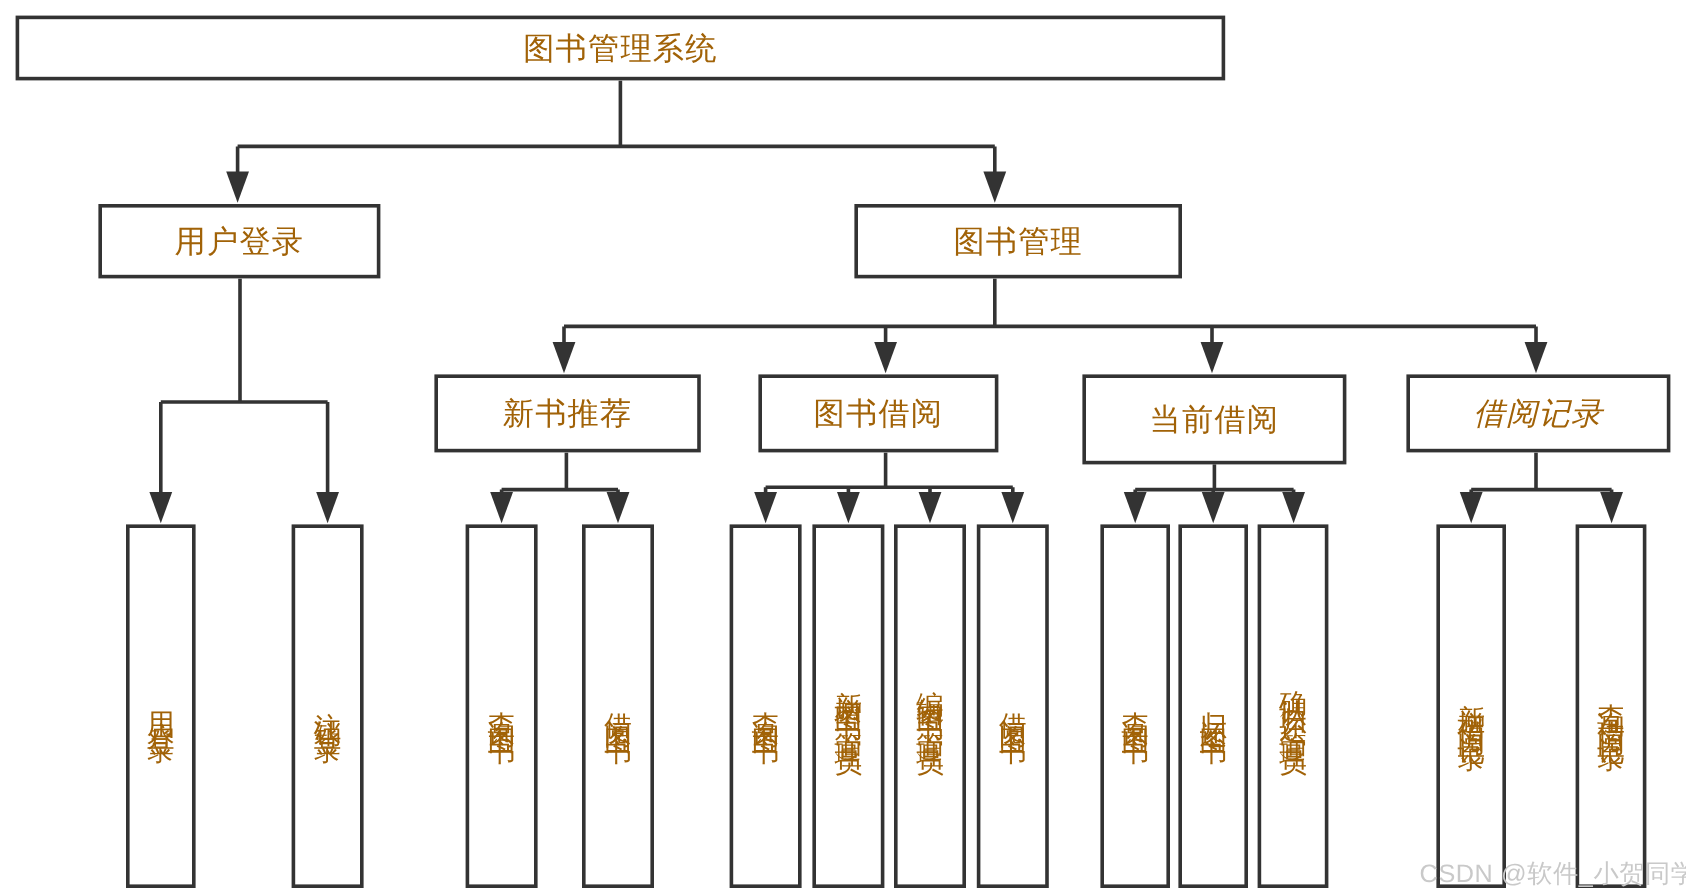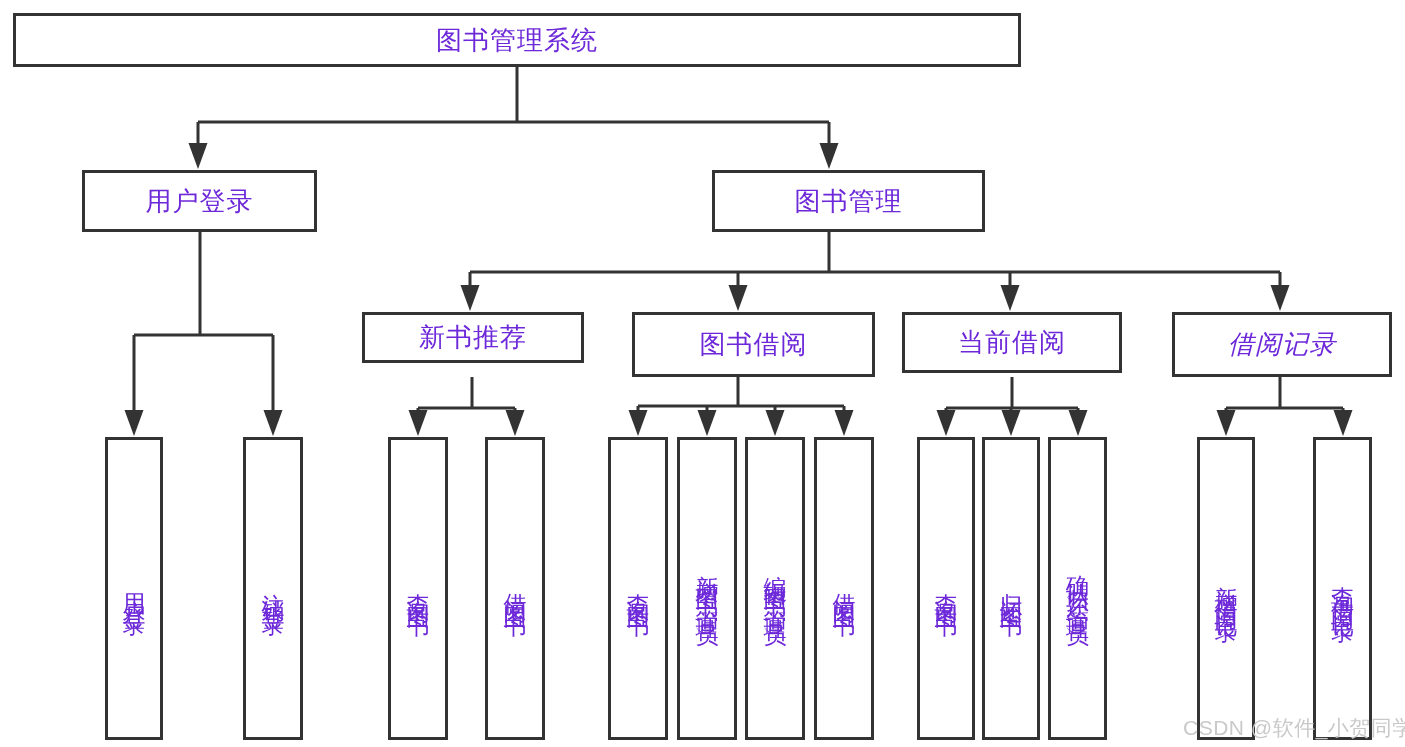--- a/index.html
+++ b/index.html
@@ -17,21 +17,21 @@
     width: 1405px; height: 747px;
   }
   .box {
     position: absolute;
     box-sizing: border-box;
     border: 3px solid #333333;
     background: #ffffff;
     display: flex;
     align-items: center;
     justify-content: center;
-    color: #6d28d9;
+    color: #a16207;
     z-index: 2;
   }
   .hbox { font-size: 26px; letter-spacing: 1px; white-space: nowrap; }
   .vbox {
     font-size: 23px;
     writing-mode: vertical-rl;
     text-orientation: mixed;
     letter-spacing: 7px;
     line-height: 1;
   }
@@ -92,23 +92,23 @@
       <use href="#ah" transform="translate(1226,436)"></use>
       <use href="#ah" transform="translate(1343,436)"></use>
     </g>
   </svg>
 
   <div class="box hbox" style="left:13px; top:13px; width:1008px; height:54px;">图书管理系统</div>
 
   <div class="box hbox" style="left:82px; top:170px; width:235px; height:62px;">用户登录</div>
   <div class="box hbox" style="left:712px; top:170px; width:273px; height:62px;">图书管理</div>
 
-  <div class="box hbox" style="left:362px; top:312px; width:222px; height:51px;">新书推荐</div>
-  <div class="box hbox" style="left:632px; top:312px; width:243px; height:65px;">图书借阅</div>
-  <div class="box hbox" style="left:902px; top:312px; width:220px; height:61px;">当前借阅</div>
+  <div class="box hbox" style="left:362px; top:312px; width:222px; height:65px;">新书推荐</div>
+  <div class="box hbox" style="left:632px; top:312px; width:200px; height:65px;">图书借阅</div>
+  <div class="box hbox" style="left:902px; top:312px; width:220px; height:75px;">当前借阅</div>
   <div class="box hbox" style="left:1172px; top:312px; width:220px; height:65px;font-style:italic;">借阅记录</div>
 
   <div class="box vbox" style="left:105px; top:437px; width:58px; height:303px;">用户登录</div>
   <div class="box vbox" style="left:243px; top:437px; width:60px; height:303px;">注销登录</div>
 
   <div class="box vbox" style="left:388px; top:437px; width:60px; height:303px;">查询图书</div>
   <div class="box vbox" style="left:485px; top:437px; width:60px; height:303px;">借阅图书</div>
 
   <div class="box vbox" style="left:608px; top:437px; width:60px; height:303px;">查询图书</div>
   <div class="box vbox" style="left:677px; top:437px; width:60px; height:303px;">新增图书（管理员）</div>

